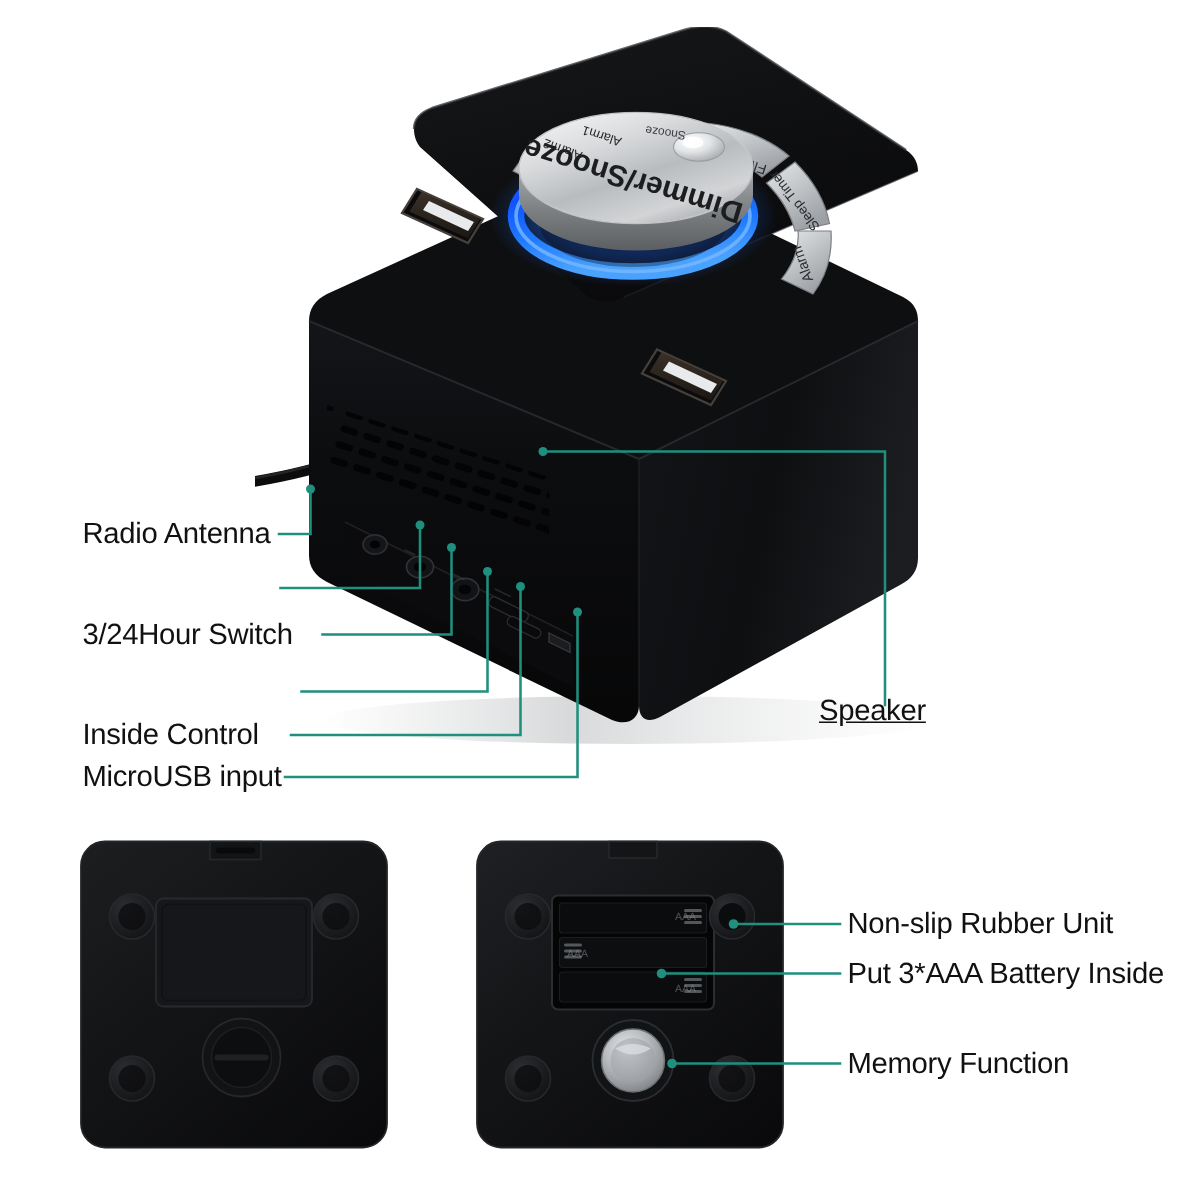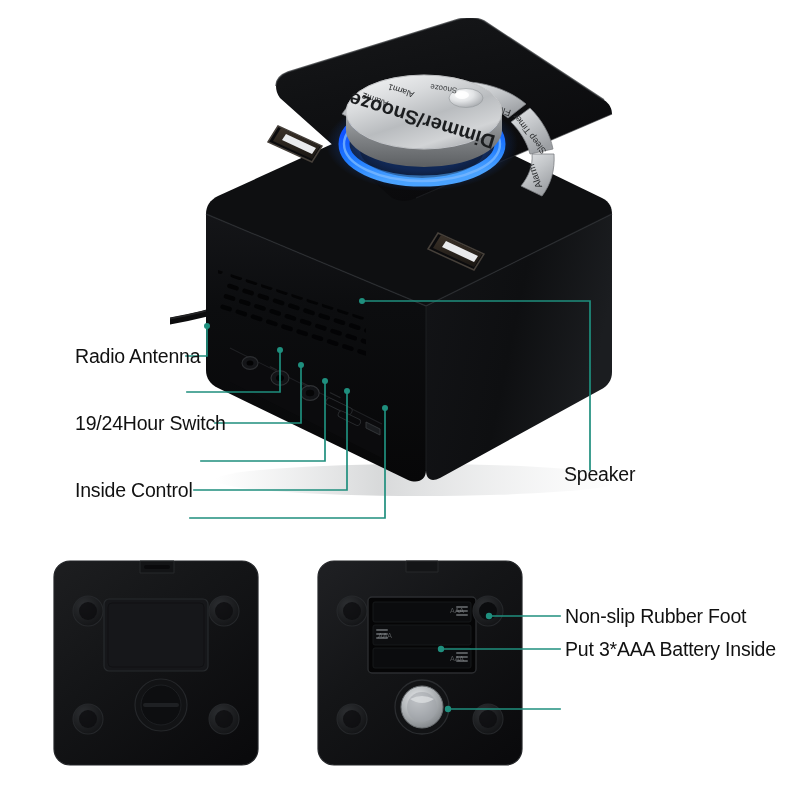--- a/index.html
+++ b/index.html
@@ -17,21 +17,21 @@
   .label {
     position:absolute;
     color:#111111;
     font-size:19.5px;
     line-height:25px;
     letter-spacing:-0.2px;
     white-space:nowrap;
     font-family:"Liberation Sans", sans-serif;
   }
   .label.right { text-align:left; }
-  .label.left  { text-align:right;margin-left:20px; }
+  .label.left  { text-align:right; }
   .label .l2 { display:block; }
 
   
   #leaders { position:absolute; left:0; top:0; width:800px; height:800px; }
 
   
   .photo { position:absolute; }
 
   
   #unit { left:170px; top:18px; width:460px; height:480px; }
@@ -489,27 +489,29 @@
 
       <path d="M441,649 L560,649"></path>
       <circle cx="441" cy="649" r="3.2" fill="#1f8f7e" stroke="none"></circle>
 
       <path d="M448,709 L560,709"></path>
       <circle cx="448" cy="709" r="3.2" fill="#1f8f7e" stroke="none"></circle>
     </g>
   </svg>
 
   <div class="label left" style="left:55px;  top:344px;">Radio Antenna</div>
-  <div class="label left" style="left:55px;  top:411px;">19/24Hour Switch</div>
+  <div class="label left" style="left:55px;  top:411px;">3/24Hour Switch</div>
   <div class="label left" style="left:55px;  top:478px;">Inside Control</div>
-
-  <div class="label right" style="left:564px; top:462px;">Speaker</div>
-
-  <div class="label right" style="left:565px; top:604px;">Non-slip Rubber Foot</div>
+  <div class="label left" style="left:55px;  top:506px;">MicroUSB input</div>
+
+  <div class="label right" style="left:546px; top:462px;text-decoration:underline;">Speaker</div>
+
+  <div class="label right" style="left:565px; top:604px;">Non-slip Rubber Unit</div>
 
   <div class="label right" style="left:565px; top:637px;">
     <span class="l2">Put 3*AAA Battery Inside</span>
   </div>
 
   <div class="label right" style="left:565px; top:697px;">
+    <span class="l2">Memory Function</span>
   </div>
 
 </div>
 
 </body></html>

